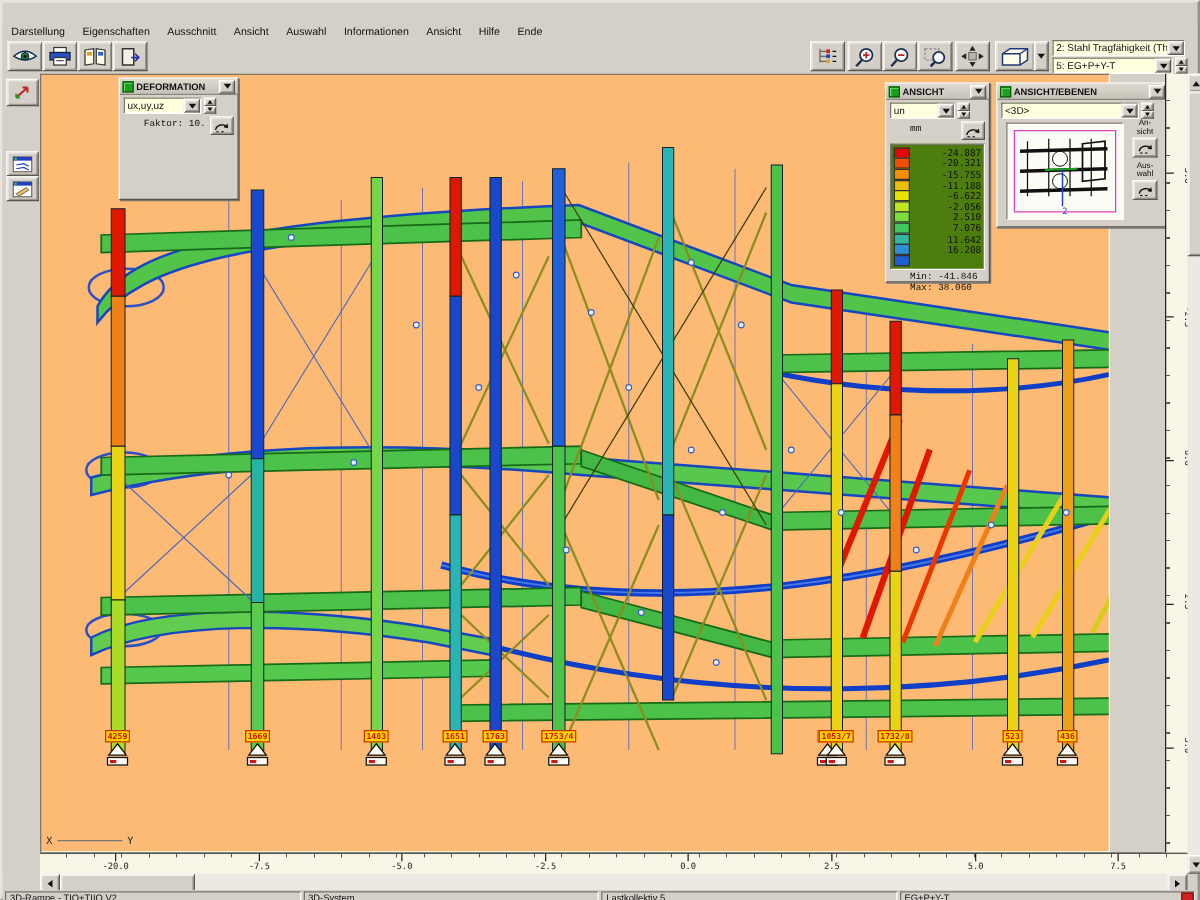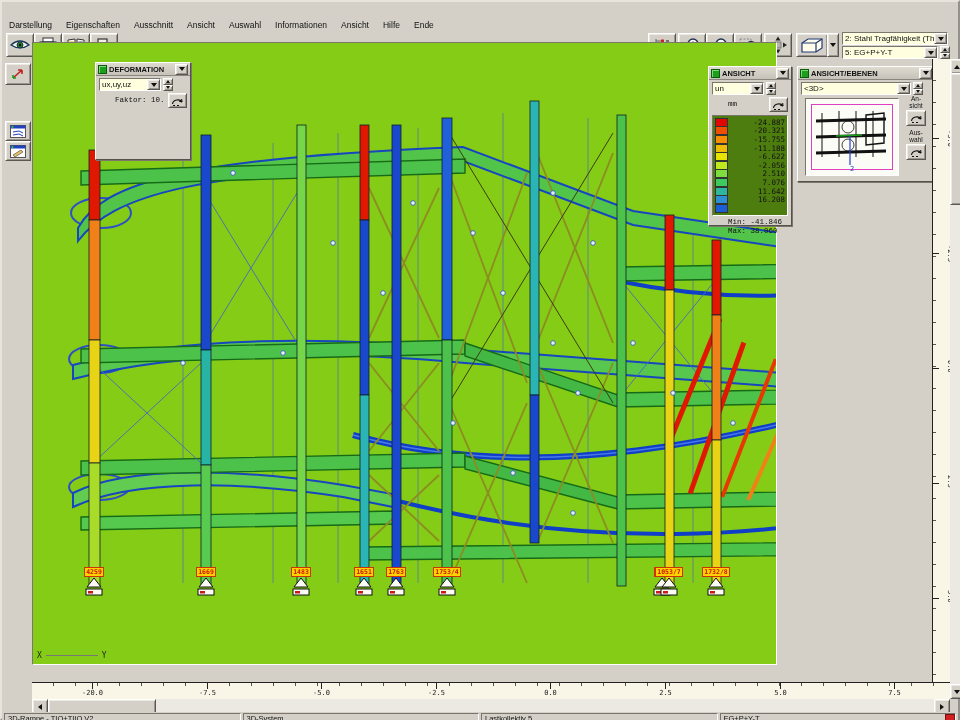--- a/index.html
+++ b/index.html
@@ -34,21 +34,21 @@
   .spinner{position:absolute;width:10px;height:13px;display:flex;flex-direction:column;}
   .spinner>div{flex:1;display:flex;align-items:center;justify-content:center;}
   .spinner .t-up{border-bottom-width:3px;border-left-width:2.5px;border-right-width:2.5px;}
   .spinner .t-down{border-top-width:3px;border-left-width:2.5px;border-right-width:2.5px;}
 
   
   .leftstrip{position:absolute;left:0;top:57px;width:30px;height:640px;background:#d4d0c8;}
   .sbtn{position:absolute;left:3px;width:24px;height:20px;display:flex;align-items:center;justify-content:center;}
 
   
-  .canvas{position:absolute;left:30px;top:40px;width:745px;height:623px;background:#84cc16;border:1px solid;border-color:#7a766e #fff #fff #7a766e;box-sizing:border-box;overflow:hidden;}
+  .canvas{position:absolute;left:30px;top:57px;width:856px;height:623px;background:#fdba74;border:1px solid;border-color:#7a766e #fff #fff #7a766e;box-sizing:border-box;overflow:hidden;}
   .axis-indicator{position:absolute;left:4px;top:608px;display:flex;align-items:center;font-size:8px;color:#222;font-family:"DejaVu Sans Mono",monospace;}
   .axis-line{display:inline-block;width:52px;height:1px;background:#777;margin:0 4px;}
 
   
   .support{position:absolute;top:524px;width:26px;display:flex;flex-direction:column;align-items:center;}
   .support-label{font:bold 6.5px "DejaVu Sans Mono",monospace;line-height:8px;color:#cc1100;background:#ffd200;border:1px solid #cc3300;padding:0 1px;white-space:nowrap;z-index:3;}
 
   
   .panel{position:absolute;background:#d4d0c8;border:1px solid;border-color:#fff #55524c #55524c #fff;box-shadow:1px 1px 0 #7a766e;box-sizing:border-box;}
   .panel-title{height:12px;display:flex;align-items:center;gap:2px;padding:0 2px;background:linear-gradient(#dedacf,#c6c2ba);border-bottom:1px solid #8a867e;}

